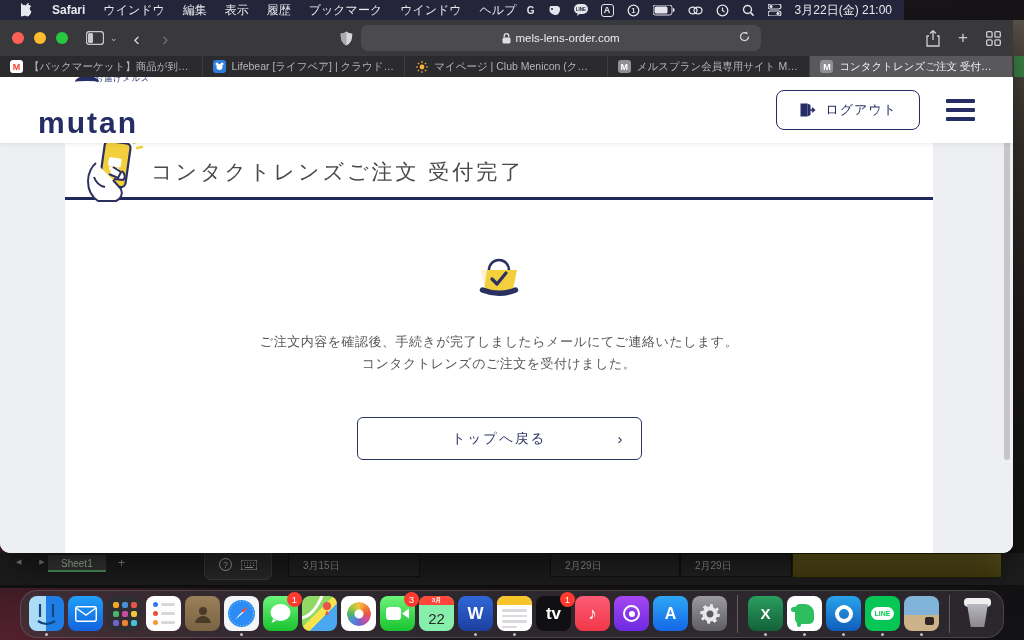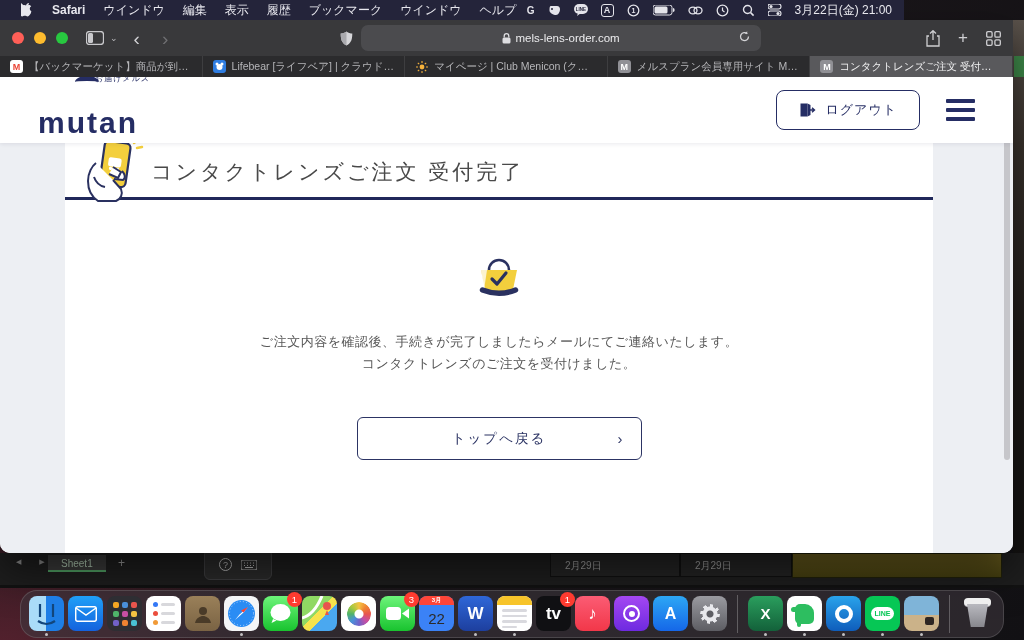--- a/index.html
+++ b/index.html
@@ -125,21 +125,21 @@
   .i-contacts{background:linear-gradient(#9a8059,#7a6344);}
   .i-safari{background:#f4f5f7;}
   .i-messages{background:linear-gradient(#6df47a,#19c32f);}
   .i-maps{background:linear-gradient(135deg,#8fd964 0 45%,#f6e34d 45% 60%,#4aa8f0 60% 100%);}
   .i-photos{background:#fff;}
   .pinwheel{width:24px;height:24px;border-radius:50%;
     background:conic-gradient(#f5c242,#ef8332,#e8554d,#c64fa4,#7161c8,#4a90d9,#4fb36a,#a8c93f,#f5c242);
     -webkit-mask:radial-gradient(circle 5px at center,transparent 4px,#000 5px);
             mask:radial-gradient(circle 5px at center,transparent 4px,#000 5px);}
   .i-facetime{background:linear-gradient(#6df47a,#19c32f);}
-  .i-calendar{background:#3b82f6;flex-direction:column;}
+  .i-calendar{background:#86efac;flex-direction:column;}
   .cal-top{width:100%;height:9px;background:#ff4538;color:#fff;font-size:6px;font-weight:700;
     display:flex;align-items:center;justify-content:center;}
   .cal-day{flex:1;display:flex;align-items:center;justify-content:center;color:#2b2b2b;font-size:15px;font-weight:400;width:100%;}
   .i-word{background:linear-gradient(#2f67d8,#1d3f9e);font-size:17px;}
   .i-notes{background:#fff;flex-direction:column;}
   .nt-top{width:100%;height:9px;background:#f7c42a;}
   .nt-body{flex:1;width:100%;display:flex;flex-direction:column;gap:3px;padding:4px 5px 0;}
   .nt-body i{height:2.5px;background:#d9d9de;border-radius:2px;display:block;}
   .i-tv{background:#101013;font-size:17px;font-weight:700;}
   .i-music{background:linear-gradient(#fb5c74,#f23749);font-size:17px;}
@@ -245,20 +245,21 @@
           <circle cx="3" cy="2.5" r="1.6" fill="#e4e4ea"></circle>
           <rect x="0" y="7" width="13" height="5" rx="2.5" fill="none" stroke="#e4e4ea" stroke-width="1.1"></rect>
           <circle cx="10" cy="9.5" r="1.6" fill="#e4e4ea"></circle>
         </svg>
       </div>
     <div class="mb-clock">3月22日(金) 21:00</div>
   </div>
 </div>
 
 <div class="excel">
+  <div class="xcell xc1">3月15日</div>
   <div class="xcell xc3">2月29日</div>
   <div class="xcell xc4">2月29日</div>
   <div class="xyellow"></div>
   <div class="xarrows">◀ ▶</div>
   <div class="xsheet">Sheet1</div>
   <div class="xplus">+</div>
   <div class="xhelp">
     <div class="qcircle">?</div>
     <svg width="16" height="10" viewBox="0 0 16 10">
         <rect x="0" y="0" width="16" height="10" rx="2" fill="none" stroke="#b5b5b5" stroke-width="1"></rect>

